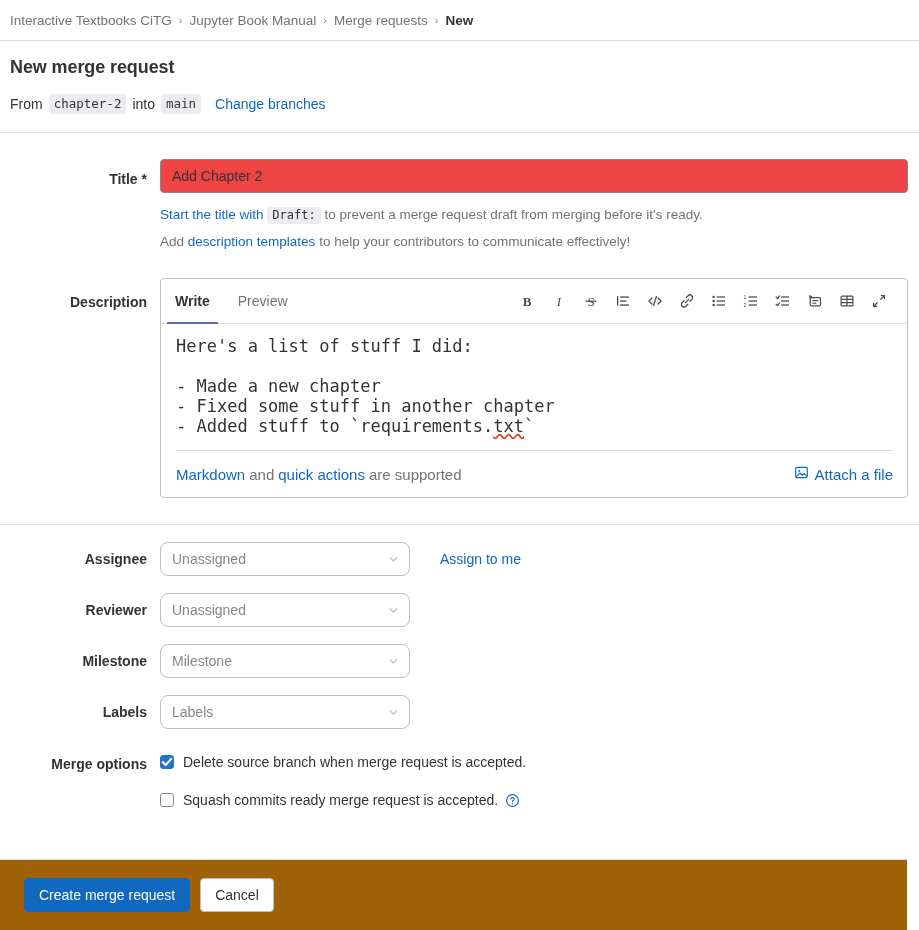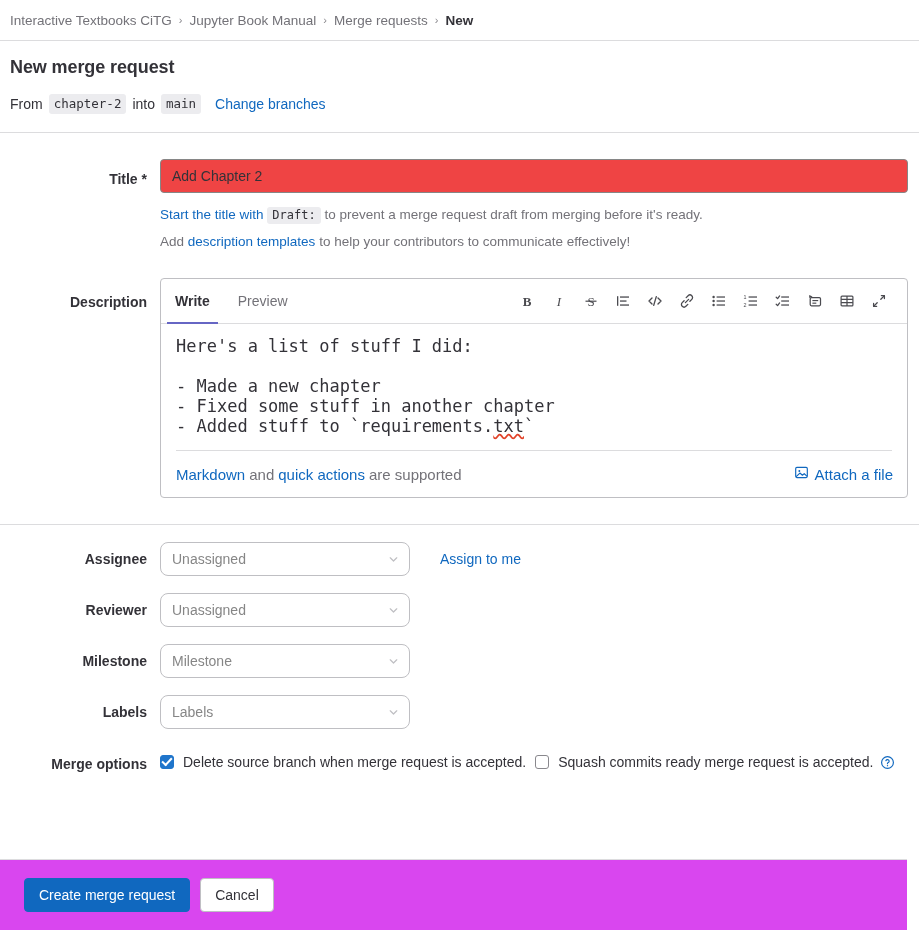--- a/index.html
+++ b/index.html
@@ -194,21 +194,21 @@
     position: absolute; right: 9px; top: 50%;
     transform: translateY(-50%);
     color: #bfbfc3;
     display: flex; align-items: center;
   }
   .assign-me { margin-left: 30px; font-size: 14px; }
 
   
   .opt-row { display: flex; align-items: flex-start; }
   .opt-row .row-label { line-height: 21px; padding-top: 0; }
-  .checks { display: flex; flex-direction: row; gap: 9px; padding-top: 0; }
+  .checks { display: flex; flex-direction: column; gap: 22px; padding-top: 0; }
   .check-line { display: flex; align-items: center; font-size: 14px; color: #333238; }
   .cbox {
     width: 14px; height: 14px; flex: 0 0 14px;
     border: 1px solid #89888d;
     border-radius: 3px;
     background: #fff;
     margin-right: 9px;
     display: flex; align-items: center; justify-content: center;
     cursor: pointer;
   }
@@ -220,21 +220,21 @@
     border-width: 0 2px 2px 0;
     transform: rotate(43deg) translate(-1px, -1px);
   }
   .help-icon { margin-left: 7px; display: inline-flex; color: #1068bf; cursor: pointer; }
 
   
   .actions-bar {
     position: absolute;
     left: 0; right: 12px; bottom: 0;
     height: 71px;
-    background: #d946ef;
+    background: #a16207;
     border-top: 1px solid #dcdcde;
     display: flex; align-items: center;
     padding: 0 24px;
     gap: 10px;
   }
   .btn {
     height: 34px;
     display: inline-flex; align-items: center; justify-content: center;
     padding: 0 14px;
     font-size: 14px;

